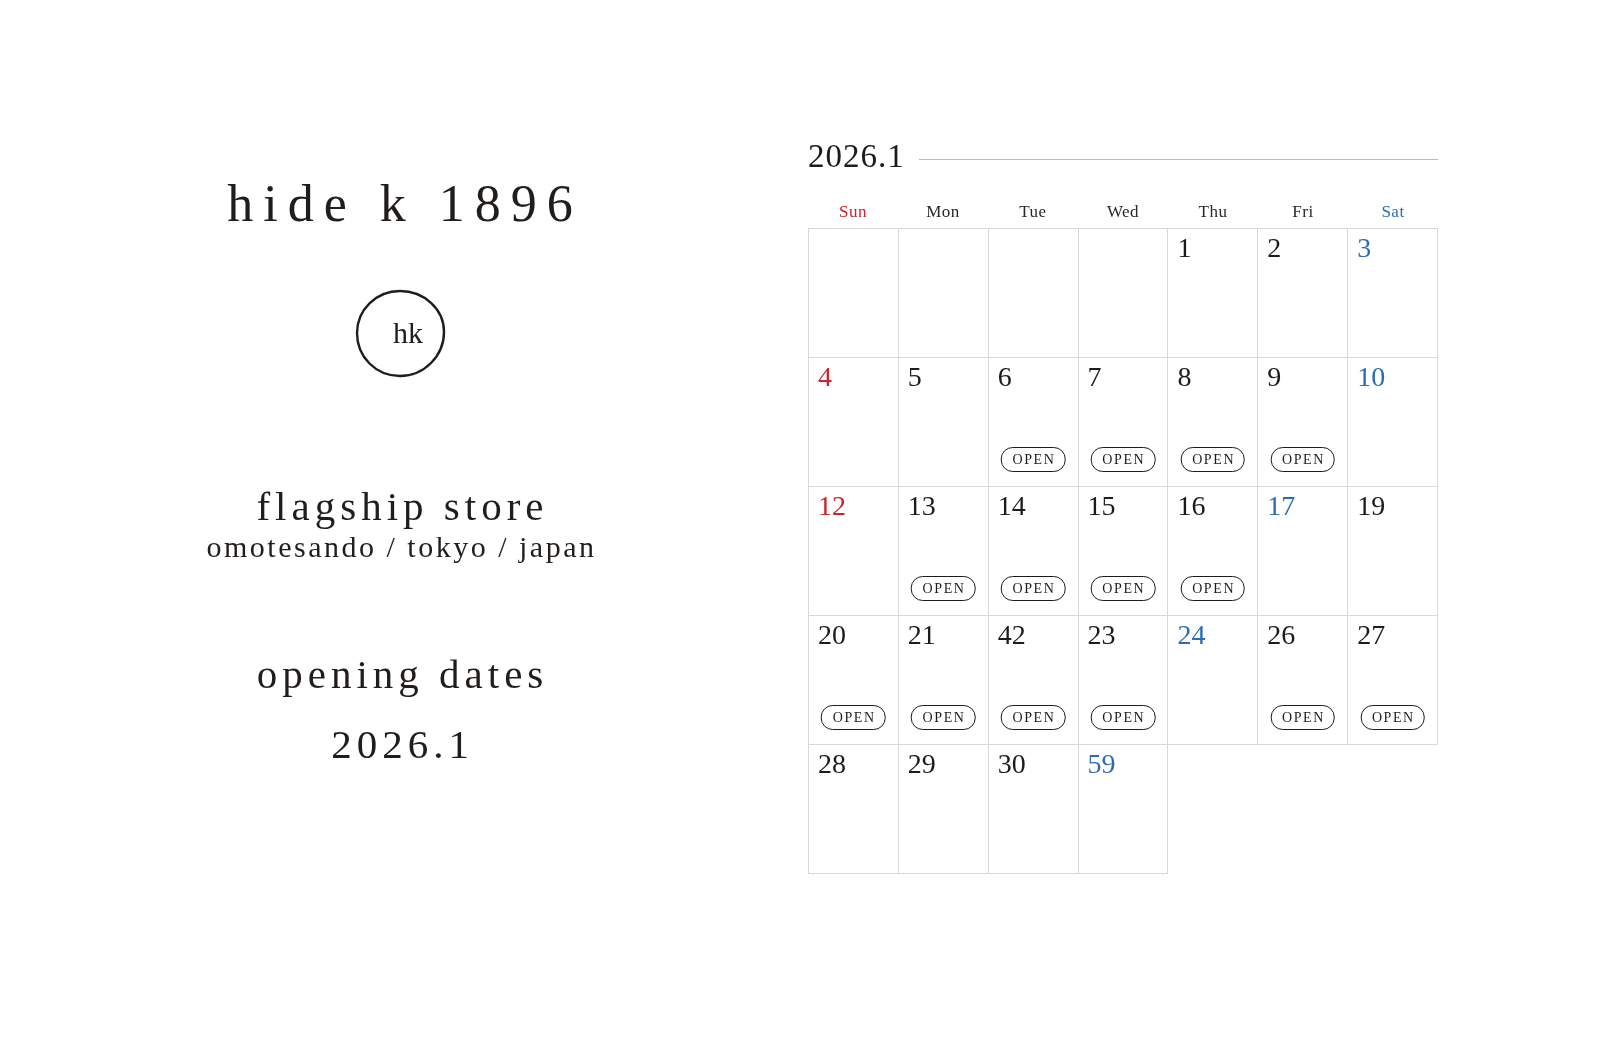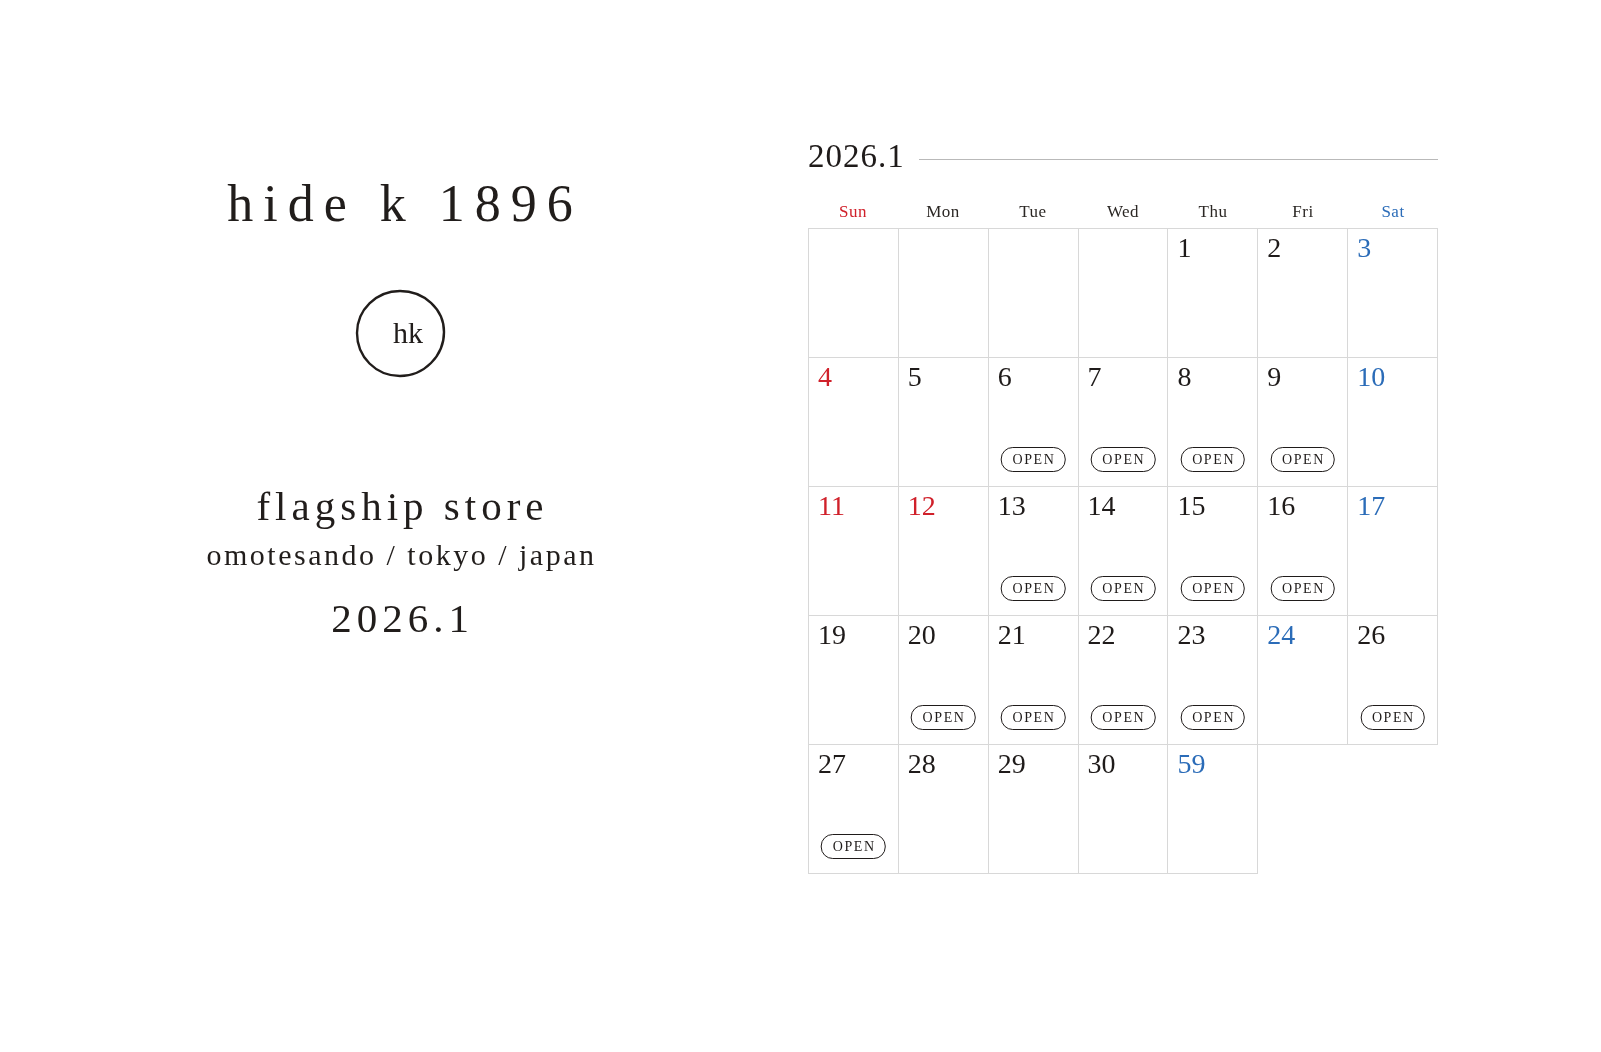--- a/index.html
+++ b/index.html
@@ -69,21 +69,21 @@
 
   .store-line {
     margin-top: 100px;
     font-size: 41px;
     letter-spacing: 5px;
     color: #211d1b;
     white-space: nowrap;
     text-indent: 5px;
   }
   .location-line {
-    margin-top: 8px;
+    margin-top: 0;
     font-size: 30px;
     letter-spacing: 2.5px;
     color: #211d1b;
     white-space: nowrap;
     text-indent: 3px;
   }
   .opening-line {
     margin-top: 86px;
     font-size: 41px;
     letter-spacing: 5px;
@@ -197,20 +197,21 @@
     <svg class="logo-circle" viewBox="0 0 96 96">
       <path d="M48 5 C72 5 92 23 92 46 C92 70 72 90 48 90 C24 90 5 71 5 47 C5 24 24 5 48 5" fill="none" stroke="#211d1b" stroke-width="2.4" stroke-linecap="round"></path>
     </svg>
     <div class="logo-text">hk</div>
   </div>
 
   <div class="store-line">flagship store</div>
 
   <div class="location-line">omotesando / tokyo / japan</div>
 
+  <div class="opening-line">opening dates</div>
 
   <div class="opening-month">2026.1</div>
 </div>
 
 <div class="calendar-panel">
 
   <div class="cal-header">
     <div class="cal-month">2026.1</div>
     <div class="cal-rule"></div>
   </div>
@@ -257,23 +258,20 @@
         <div class="daynum">8</div>
         <div class="open-badge">OPEN</div>
       </div>
       <div class="cal-cell">
         <div class="daynum">9</div>
         <div class="open-badge">OPEN</div>
       </div>
       <div class="cal-cell sat">
         <div class="daynum">10</div>
       </div>
-      <div class="cal-cell sun">
-        <div class="daynum">11</div>
-      </div>
       <div class="cal-cell holiday">
         <div class="daynum">12</div>
       </div>
       <div class="cal-cell">
         <div class="daynum">13</div>
         <div class="open-badge">OPEN</div>
       </div>
       <div class="cal-cell">
         <div class="daynum">14</div>
         <div class="open-badge">OPEN</div>
@@ -294,21 +292,21 @@
       </div>
       <div class="cal-cell">
         <div class="daynum">20</div>
         <div class="open-badge">OPEN</div>
       </div>
       <div class="cal-cell">
         <div class="daynum">21</div>
         <div class="open-badge">OPEN</div>
       </div>
       <div class="cal-cell">
-        <div class="daynum">22</div>
+        <div class="daynum">42</div>
         <div class="open-badge">OPEN</div>
       </div>
       <div class="cal-cell">
         <div class="daynum">23</div>
         <div class="open-badge">OPEN</div>
       </div>
       <div class="cal-cell sat">
         <div class="daynum">24</div>
       </div>
       <div class="cal-cell">

